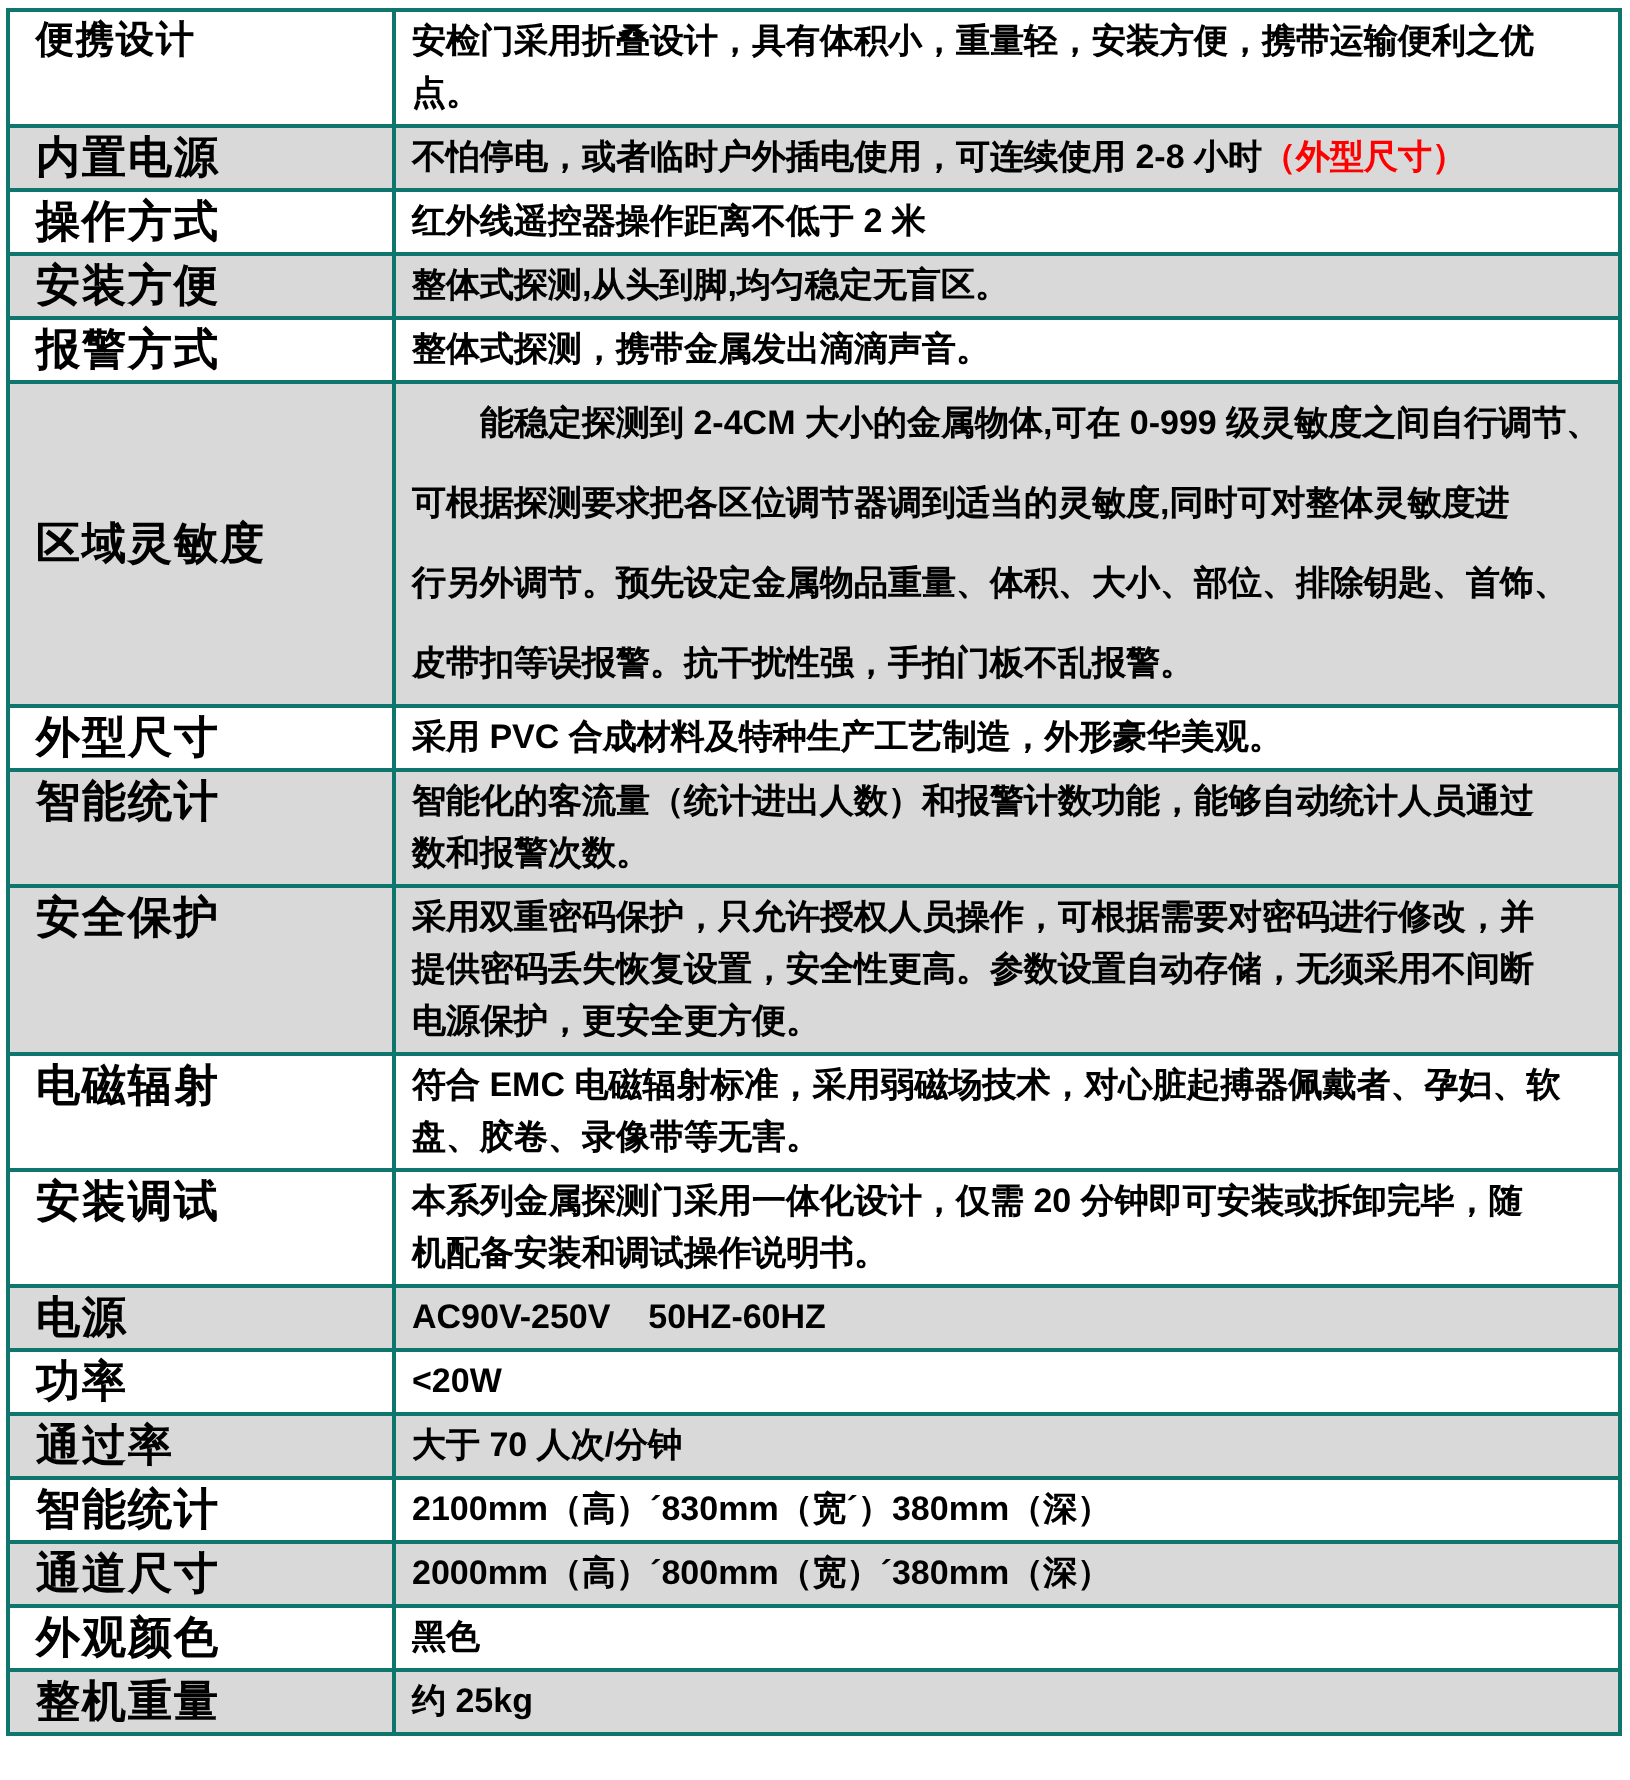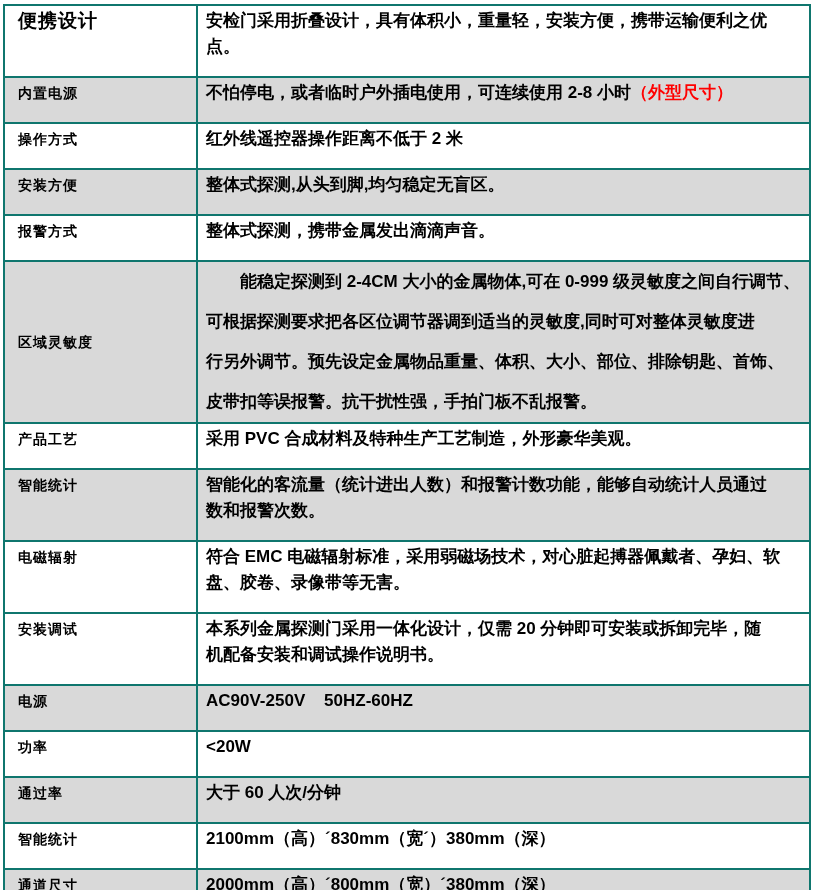--- a/index.html
+++ b/index.html
@@ -22,29 +22,29 @@
     border-collapse: collapse;
     table-layout: fixed;
   }
   .spec-table td {
     border: 2px solid #0f766e;
     background: #ffffff;
   }
   .label-cell {
     width: 193px;
     padding: 2px 4px 2px 13px;
-    font-size: 14px;
+    font-size: 22px;
     font-weight: bold;
     line-height: 26px;
     vertical-align: top;
     letter-spacing: 1px;
     overflow: hidden;
   }
   .value-cell {
-    padding: 2px 6px 16px 8px;
+    padding: 2px 6px 2px 8px;
     font-size: 17px;
     font-weight: bold;
     line-height: 26px;
     vertical-align: top;
     white-space: pre-wrap;
     word-break: break-all;
     overflow: hidden;
     margin-left: 48px;
   }
   tr.shaded td {
@@ -96,27 +96,33 @@
         <td class="value-cell"><span>整体式探测，携带金属发出滴滴声音。</span></td>
       </tr>
       <tr class="shaded tall">
         <td class="label-cell"><span>区域灵敏度</span></td>
         <td class="value-cell"><span>　　能稳定探测到 2-4CM 大小的金属物体,可在 0-999 级灵敏度之间自行调节、
 可根据探测要求把各区位调节器调到适当的灵敏度,同时可对整体灵敏度进
 行另外调节。预先设定金属物品重量、体积、大小、部位、排除钥匙、首饰、
 皮带扣等误报警。抗干扰性强，手拍门板不乱报警。</span></td>
       </tr>
       <tr>
-        <td class="label-cell"><span>产品工艺</span></td>
+        <td class="label-cell"><span>外型尺寸</span></td>
         <td class="value-cell"><span>采用 PVC 合成材料及特种生产工艺制造，外形豪华美观。</span></td>
       </tr>
       <tr class="shaded">
         <td class="label-cell"><span>智能统计</span></td>
         <td class="value-cell"><span>智能化的客流量（统计进出人数）和报警计数功能，能够自动统计人员通过
 数和报警次数。</span></td>
+      </tr>
+      <tr class="shaded">
+        <td class="label-cell"><span>安全保护</span></td>
+        <td class="value-cell"><span>采用双重密码保护，只允许授权人员操作，可根据需要对密码进行修改，并
+提供密码丢失恢复设置，安全性更高。参数设置自动存储，无须采用不间断
+电源保护，更安全更方便。</span></td>
       </tr>
       <tr>
         <td class="label-cell"><span>电磁辐射</span></td>
         <td class="value-cell"><span>符合 EMC 电磁辐射标准，采用弱磁场技术，对心脏起搏器佩戴者、孕妇、软
 盘、胶卷、录像带等无害。</span></td>
       </tr>
       <tr>
         <td class="label-cell"><span>安装调试</span></td>
         <td class="value-cell"><span>本系列金属探测门采用一体化设计，仅需 20 分钟即可安装或拆卸完毕，随
 机配备安装和调试操作说明书。</span></td>
@@ -124,21 +130,21 @@
       <tr class="shaded">
         <td class="label-cell"><span>电源</span></td>
         <td class="value-cell"><span>AC90V-250V    50HZ-60HZ</span></td>
       </tr>
       <tr>
         <td class="label-cell"><span>功率</span></td>
         <td class="value-cell"><span>&lt;20W</span></td>
       </tr>
       <tr class="shaded">
         <td class="label-cell"><span>通过率</span></td>
-        <td class="value-cell"><span>大于 60 人次/分钟</span></td>
+        <td class="value-cell"><span>大于 70 人次/分钟</span></td>
       </tr>
       <tr>
         <td class="label-cell"><span>智能统计</span></td>
         <td class="value-cell"><span>2100mm（高）´830mm（宽´）380mm（深）</span></td>
       </tr>
       <tr class="shaded">
         <td class="label-cell"><span>通道尺寸</span></td>
         <td class="value-cell"><span>2000mm（高）´800mm（宽）´380mm（深）</span></td>
       </tr>
       <tr>

